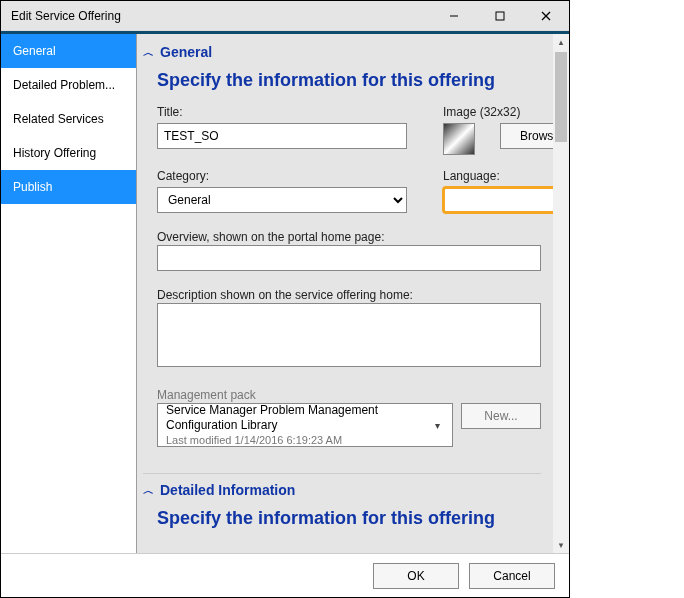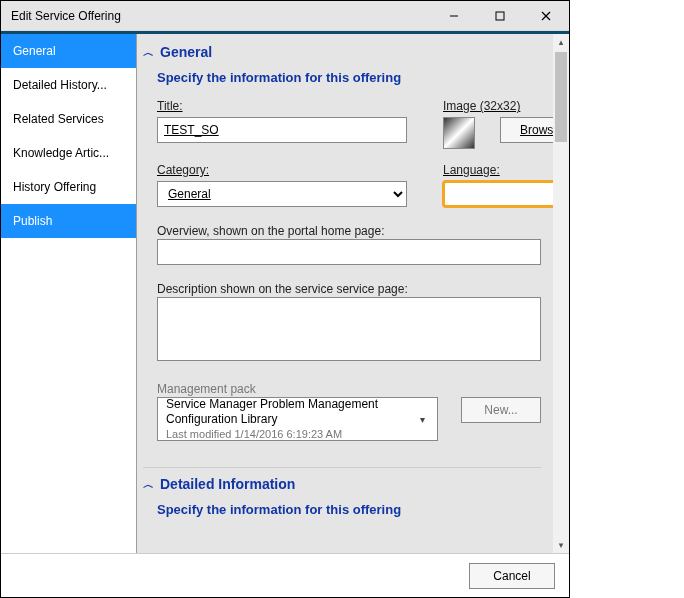--- a/index.html
+++ b/index.html
@@ -68,25 +68,25 @@
     background:#c1c1c1;
   }
   .section-header {
     display:flex; align-items:center; gap:6px;
     color:#1035a6;
     font-weight:600; font-size:14px;
     padding:2px 0 4px 0;
   }
   .section-header .chev { font-size:11px; color:#1035a6; }
   .section-sub {
-    color:#1035a6; font-size:13px; font-weight:600;
+    color:#1035a6; font-size:18px; font-weight:600;
     padding:6px 0 14px 14px;
   }
   .form-area { padding:0 0 14px 14px; }
-  .row { display:flex; gap:26px;text-decoration:underline; }
+  .row { display:flex; gap:26px; }
   .col { flex:1; display:flex; flex-direction:column; }
   label.fld {
     font-size:12px; color:#222; margin-bottom:4px;
   }
   input.txt, select.sel, textarea.ta, .mpdropdown, .langbox, input.full {
     border:1px solid #888; font-size:12px; padding:4px 6px;
     background:#fff; color:#000;
   }
   input.txt { width:250px; height:26px; }
   select.sel { width:250px; height:26px; background:#fff; }
@@ -116,21 +116,21 @@
   input.full { width:100%; height:26px; }
   textarea.ta { width:100%; height:64px; resize:none; }
   .mpdropdown {
     display:flex; align-items:center;
     width:370px; height:44px; padding:4px 8px;
     position:relative;
   }
   .mpdropdown .mplines { flex:1; font-size:12px; line-height:15px; }
   .mpdropdown .mpmod { color:#777; font-size:11px; }
   .mpdropdown .chevd { color:#444; font-size:10px; padding:0 4px; }
-  .mp-row { display:flex; gap:23px; align-items:flex-start; }
+  .mp-row { display:flex; gap:8px; align-items:flex-start; }
   hr.sep { border:none; border-top:1px solid #ccc; margin:12px 0 6px 0; }
   .footer {
     height:44px; border-top:1px solid #ccc;
     display:flex; align-items:center; justify-content:flex-end;
     gap:10px; padding:0 14px;
     background:#fff;
   }
   .footer .btn { min-width:86px; }
   .spacer { height:14px; }
 </style>
@@ -154,23 +154,22 @@
       <svg width="10" height="10">
           <line x1="1" y1="1" x2="9" y2="9" stroke="#000" stroke-width="1.2"></line>
           <line x1="9" y1="1" x2="1" y2="9" stroke="#000" stroke-width="1.2"></line>
         </svg>
     </div>
   </div>
 
   <div class="body">
     <div class="sidebar">
       <div class="navitem selected">General</div>
-      <div class="navitem">Detailed History...</div>
+      <div class="navitem">Detailed Problem...</div>
       <div class="navitem">Related Services</div>
-      <div class="navitem">Knowledge Artic...</div>
       <div class="navitem">History Offering</div>
       <div class="navitem selected">Publish</div>
     </div>
 
     <div class="content-wrap">
       <div class="content">
 
         <div class="section-header">
           <span class="chev">︿</span>
           <span>General</span>
@@ -210,21 +209,21 @@
             </div>
           </div>
 
           <div class="spacer"></div>
 
           <label class="fld">Overview, shown on the portal home page:</label>
           <input class="full" type="text" value="" style="">
 
           <div class="spacer"></div>
 
-          <label class="fld">Description shown on the service service page:</label>
+          <label class="fld">Description shown on the service offering home:</label>
           <textarea class="ta" style=""></textarea>
 
           <div class="spacer"></div>
 
           <label class="fld" style="color:#777">Management pack</label>
           <div class="mp-row">
             <div class="mpdropdown">
               <div class="mplines">
                 <div>Service Manager Problem Management Configuration Library</div>
                 <div class="mpmod">Last modified  1/14/2016 6:19:23 AM</div>
@@ -247,15 +246,16 @@
 
       <div class="scrolltrack">
         <div class="scrollbtn-up">▴</div>
         <div class="scrollthumb"></div>
         <div class="scrollbtn-down">▾</div>
       </div>
     </div>
   </div>
 
   <div class="footer">
+    <button class="btn">OK</button>
     <button class="btn">Cancel</button>
   </div>
 </div>
 
 </body></html>

